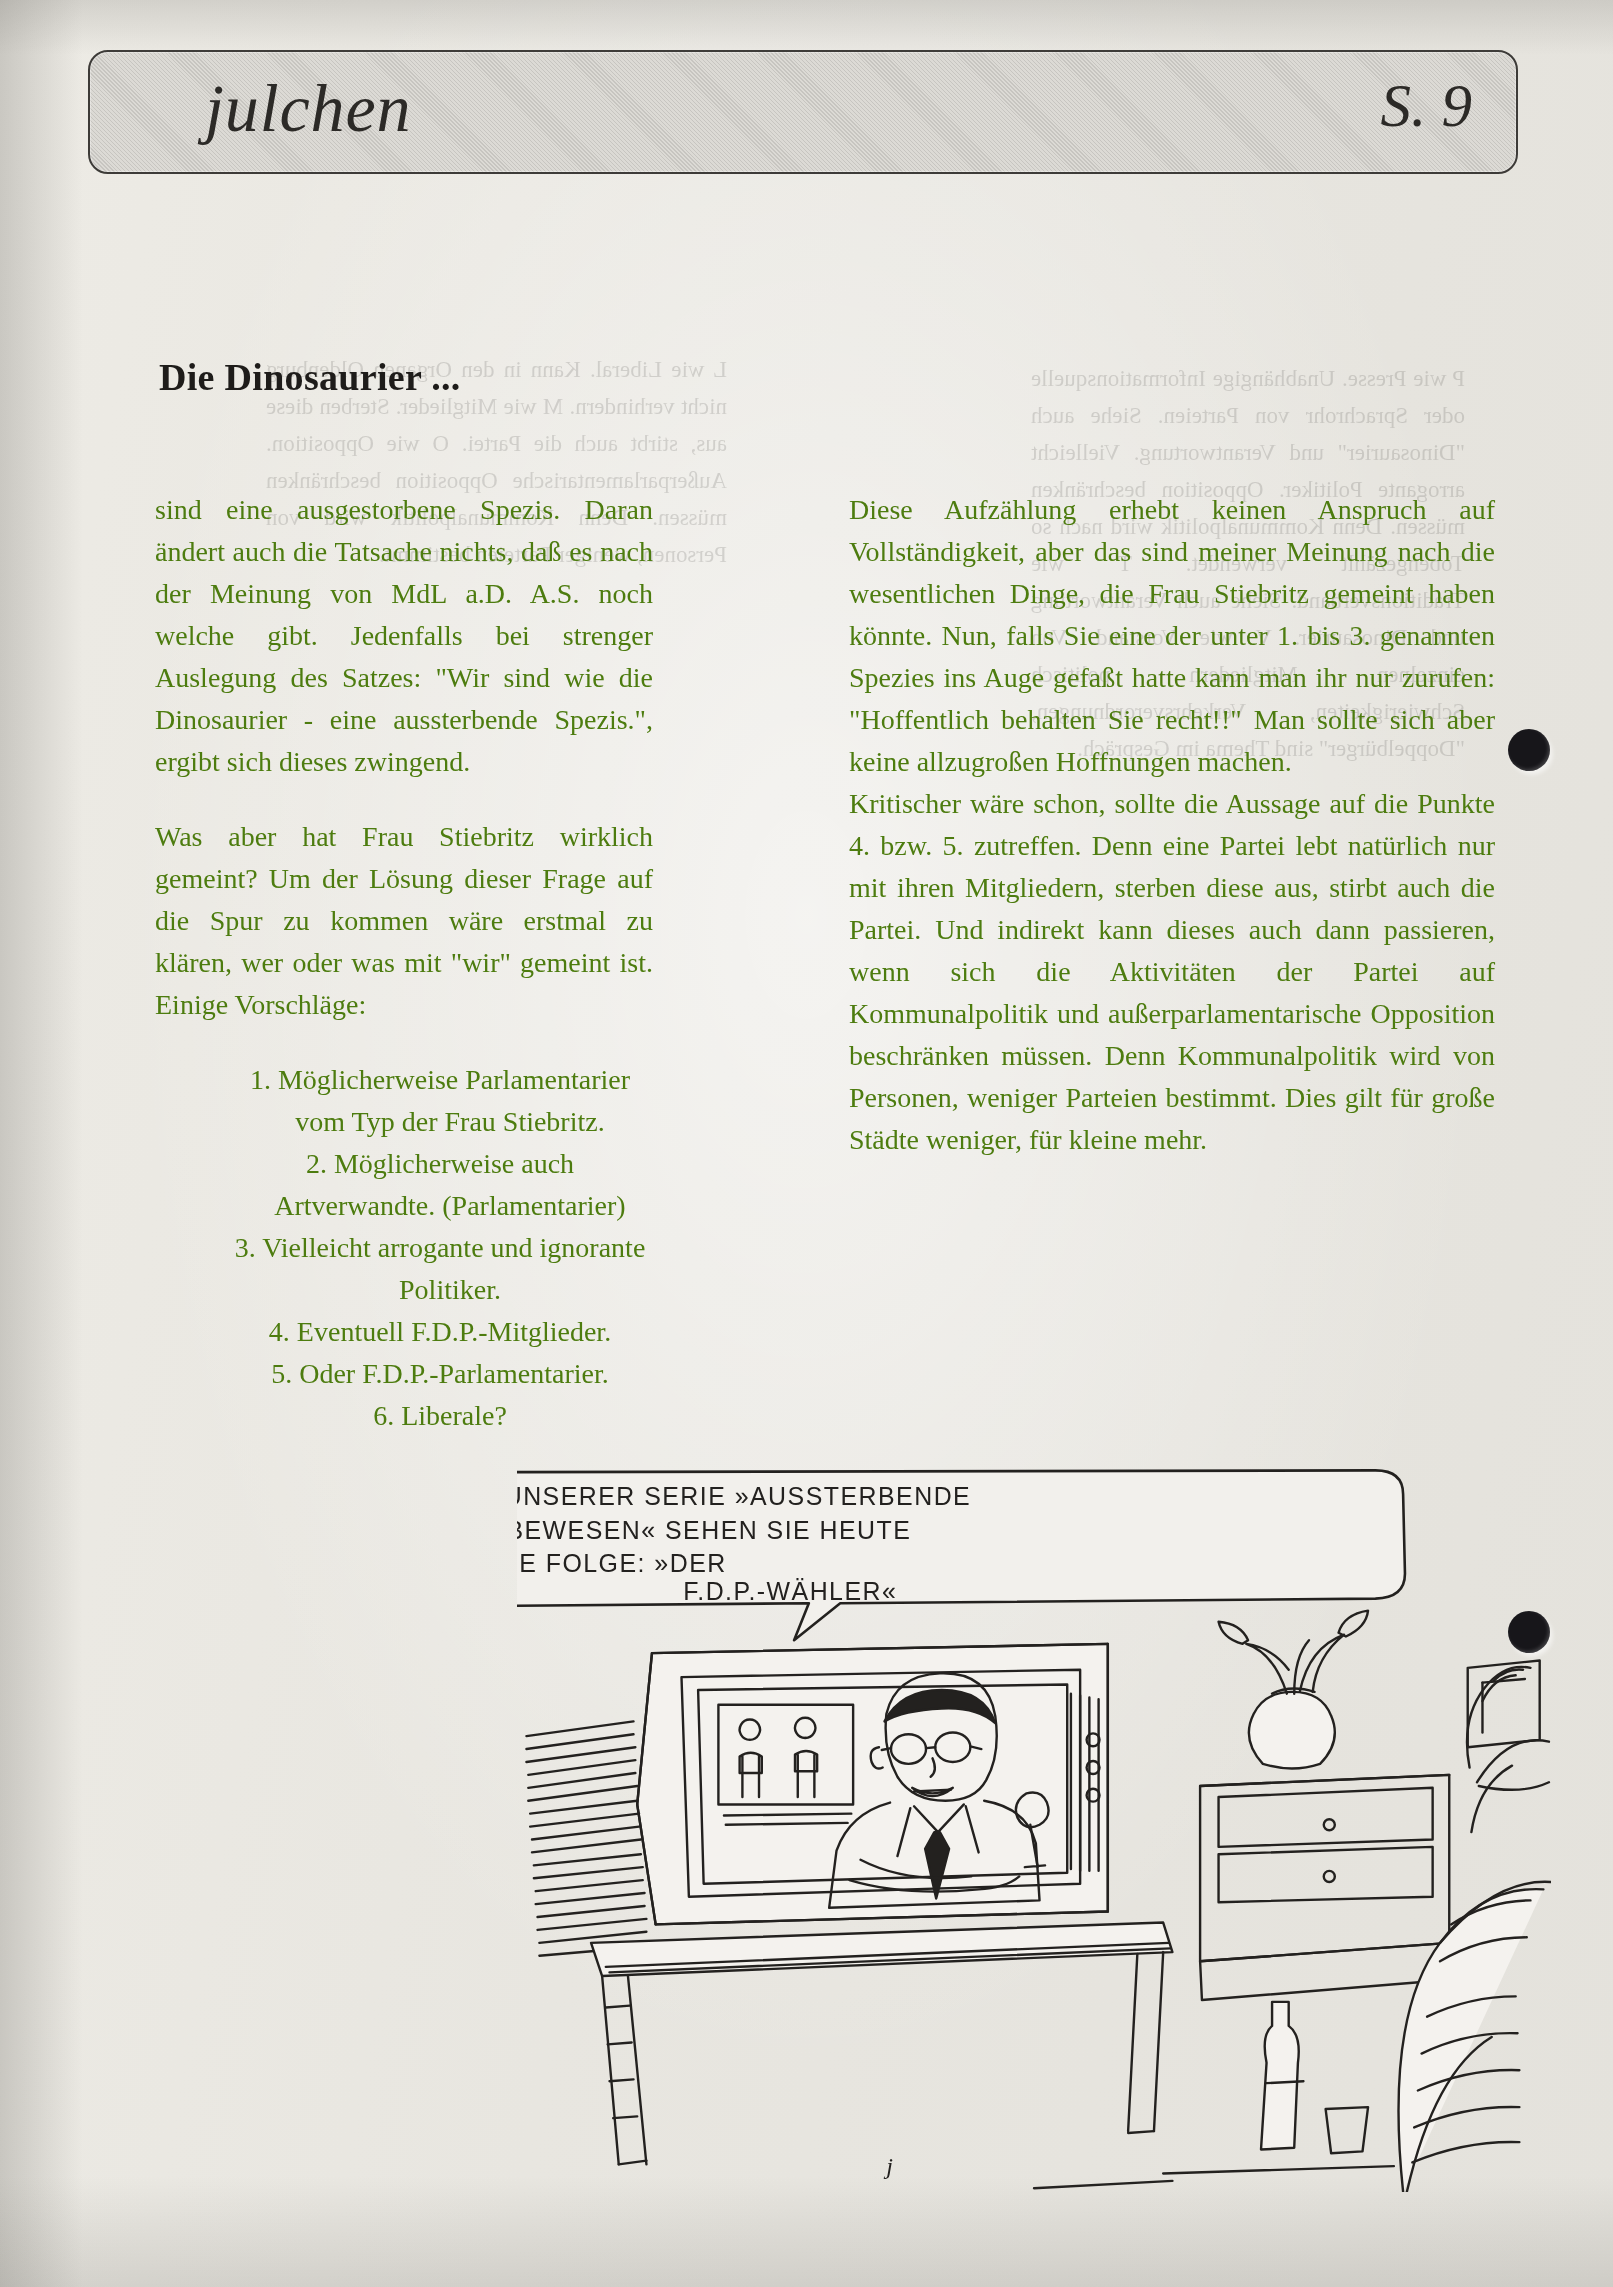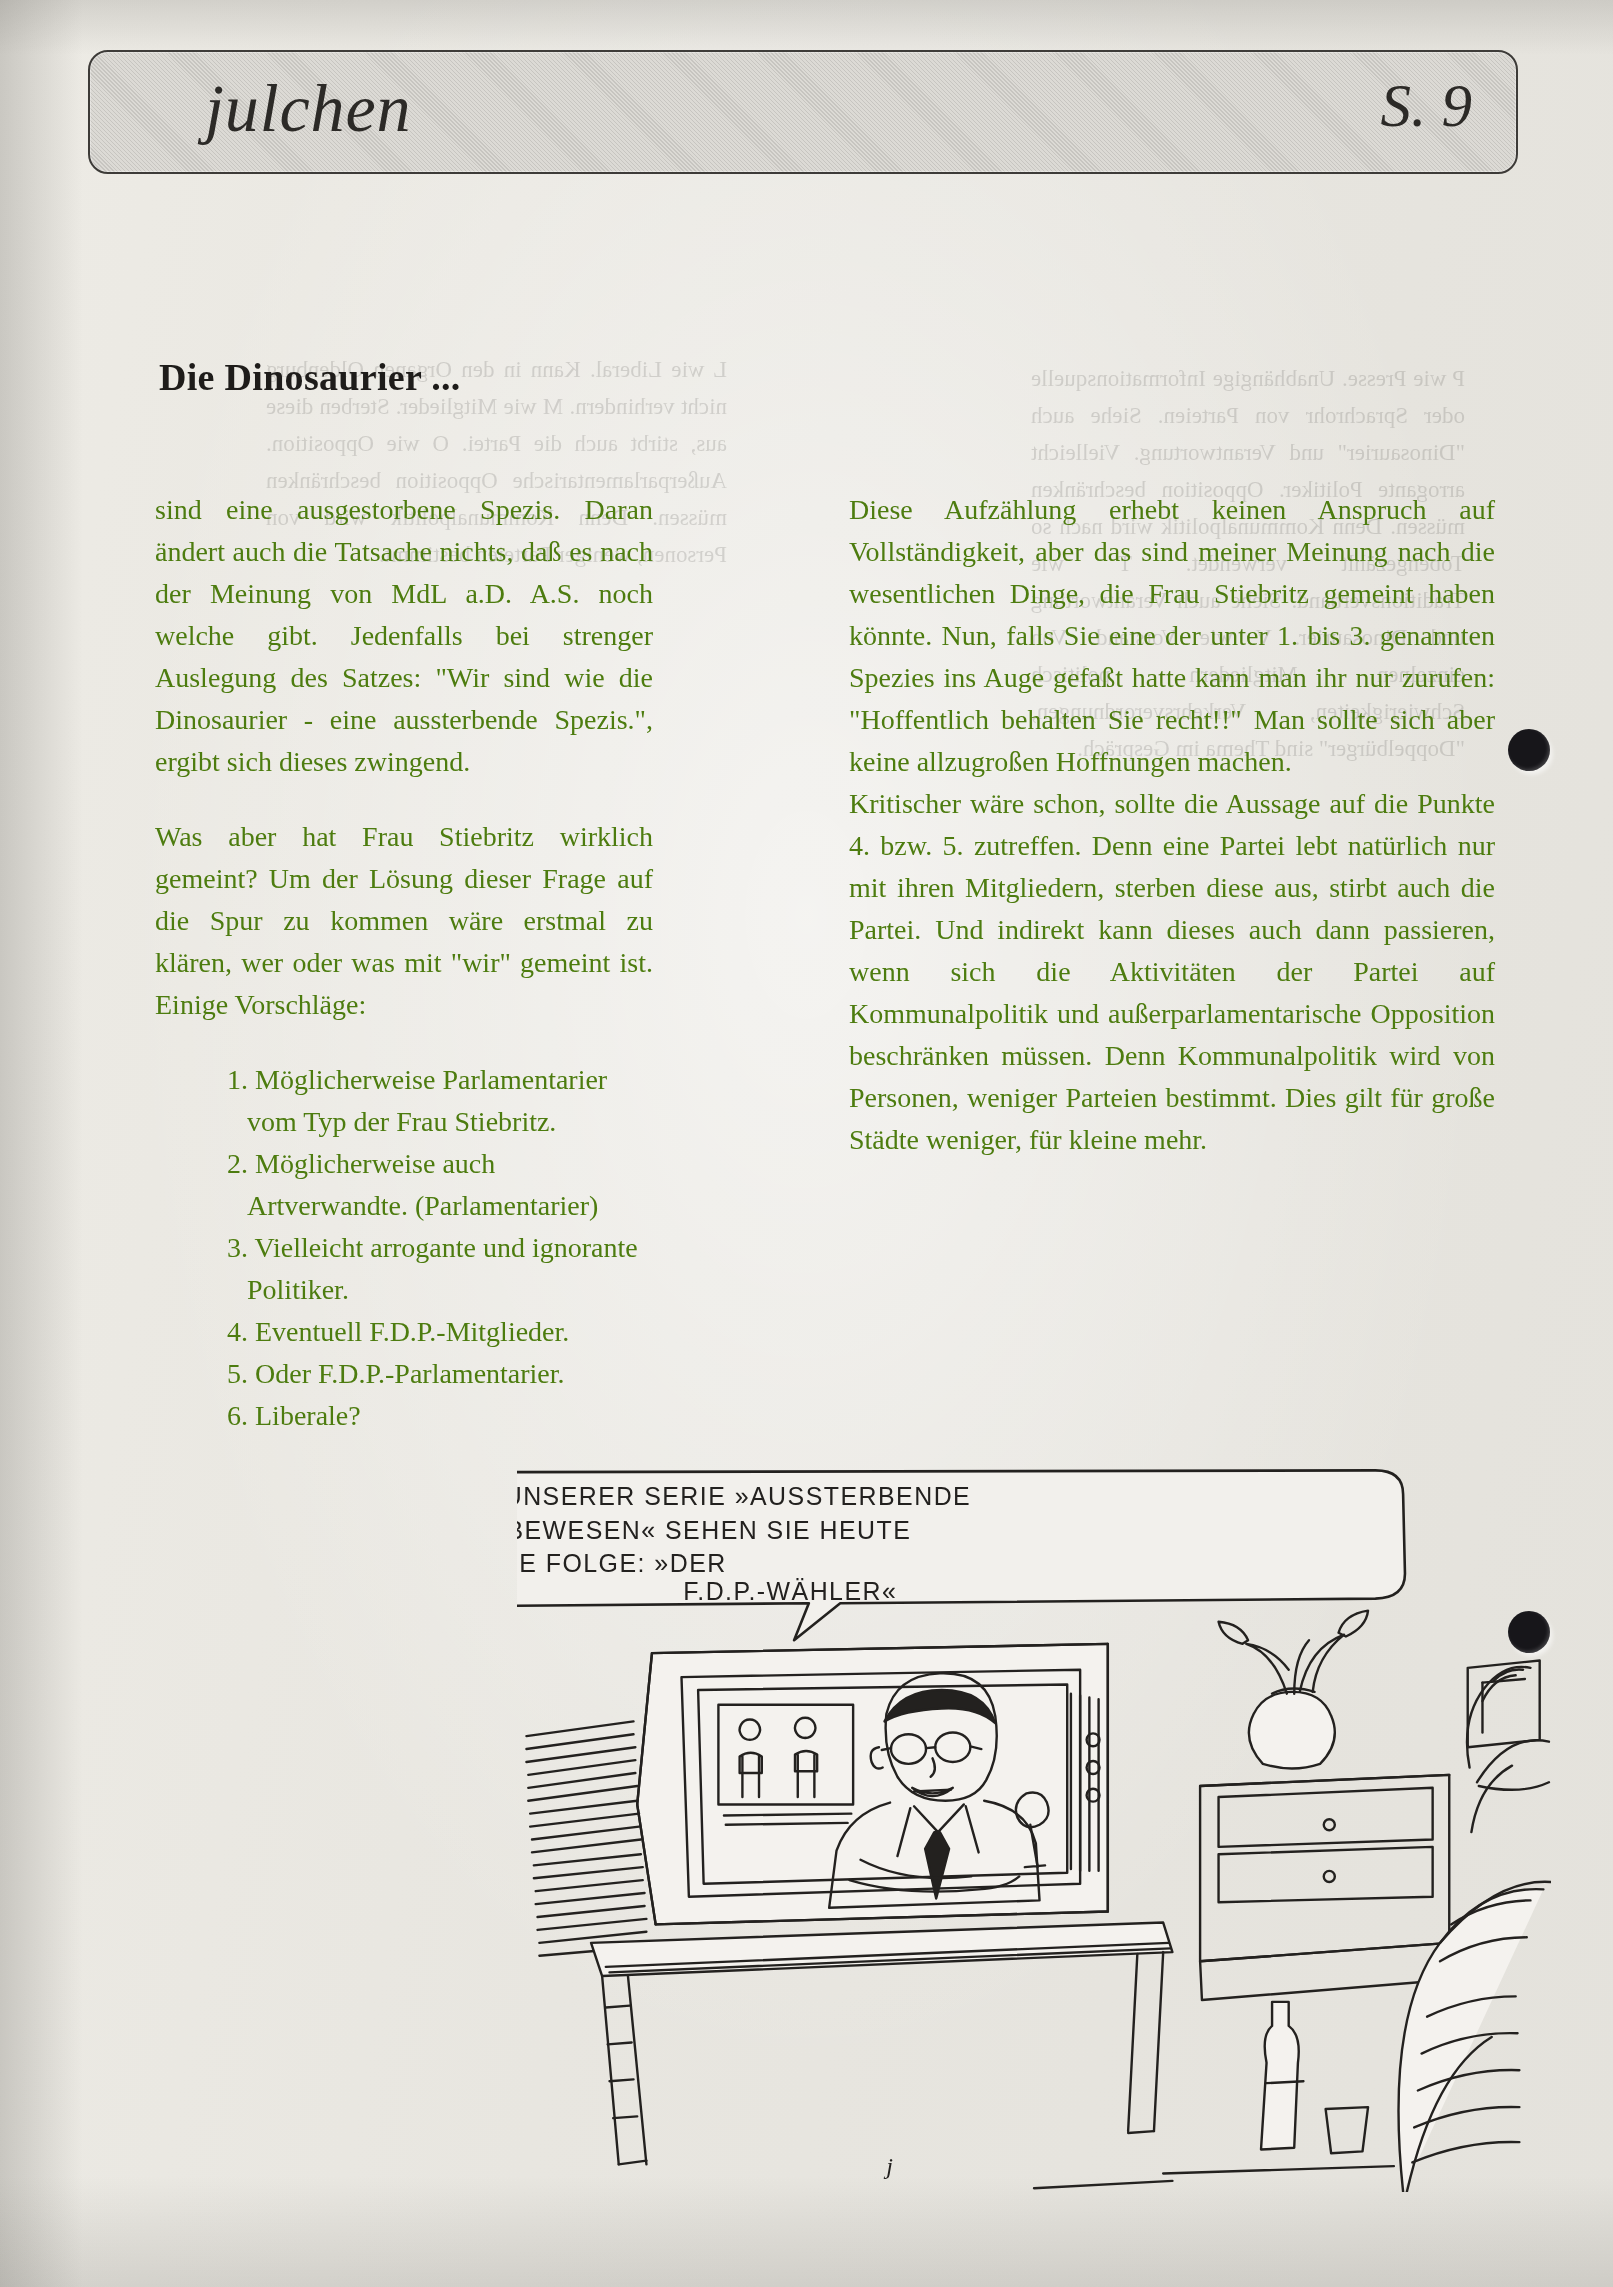--- a/index.html
+++ b/index.html
@@ -131,21 +131,21 @@
 
   .col p { margin: 0 0 33px 0; }
   .col p.tight { margin-bottom: 0; }
   .col ol.list {
     margin: 0;
     padding: 0 0 0 92px;
     list-style: none;
   }
   .col ol.list li {
     margin: 0;
-    text-align: left;
+    text-align: center;
     text-indent: -20px;
   }
   .bold { font-weight: normal; }
 
   
   .punch {
     position: absolute;
     width: 42px;
     height: 42px;
     border-radius: 50%;

